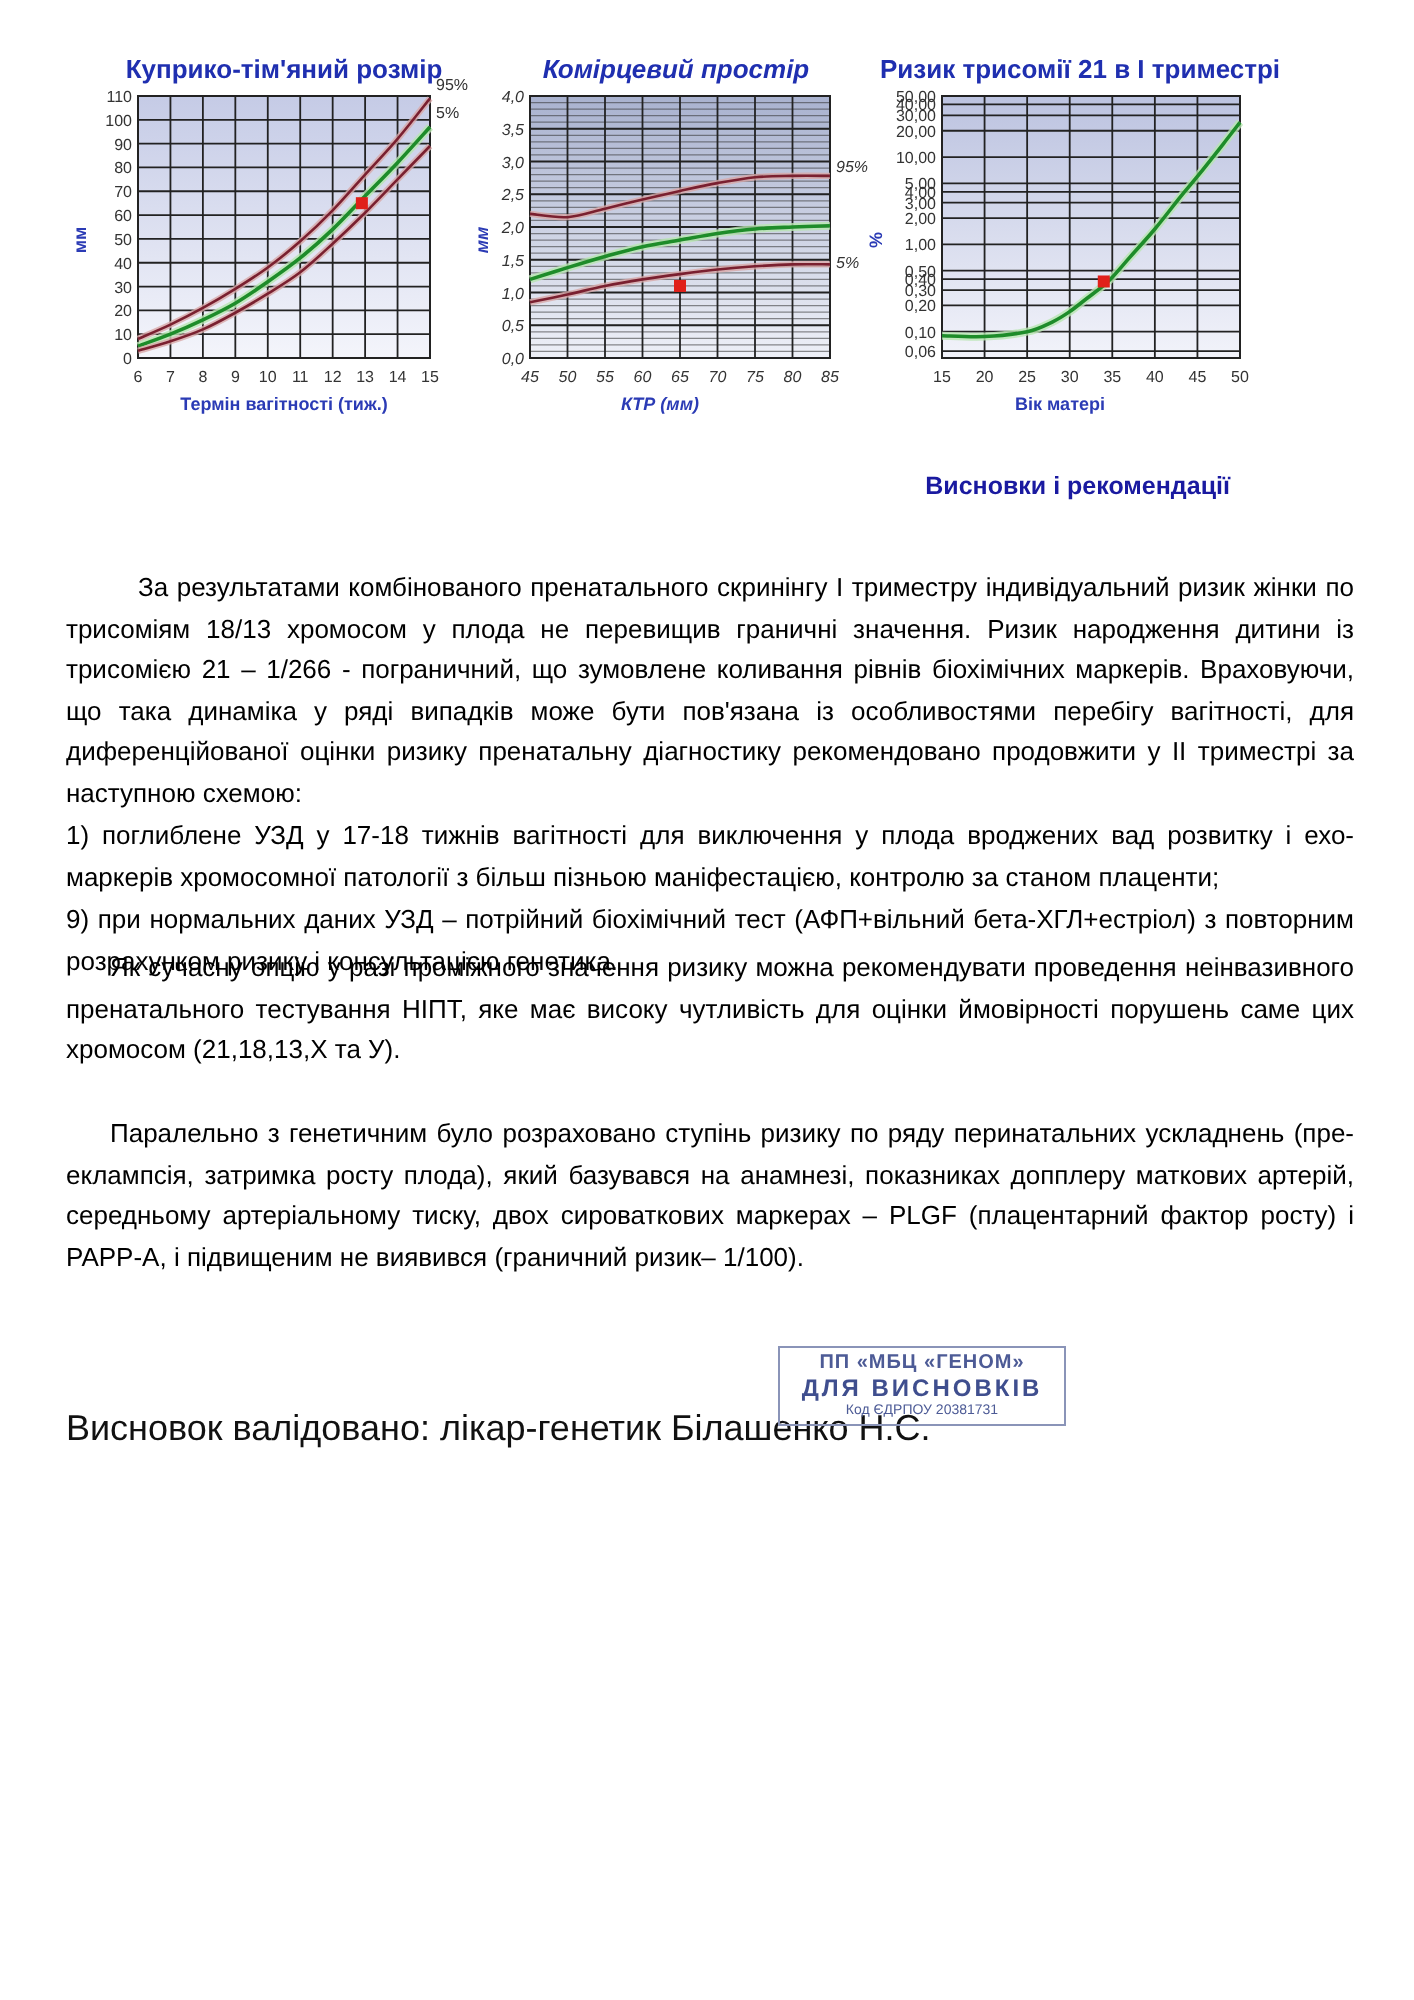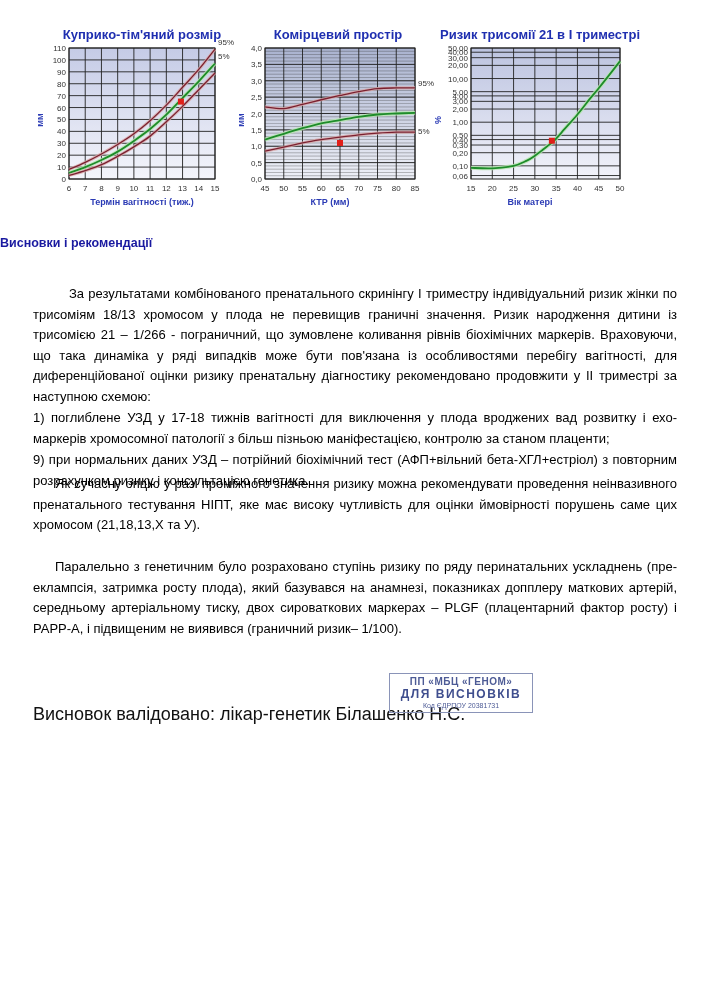--- a/index.html
+++ b/index.html
@@ -4,21 +4,21 @@
 <style>
   html, body { margin: 0; padding: 0; background: #ffffff; }
   body { width: 707px; height: 1000px; position: relative; overflow: hidden;
          font-family: "Liberation Sans", sans-serif; color: #111; }
   .chart { position: absolute; top: 25px; }
   .chart svg { display: block; }
   .chart-title { font-family: "Liberation Sans", sans-serif; font-weight: bold; fill: #1f2fb0; font-size: 13px; }
   .axis-label { font-family: "Liberation Sans", sans-serif; font-weight: bold; fill: #2b3bb5; font-size: 9px; }
   .tick { font-family: "Liberation Sans", sans-serif; fill: #333; font-size: 8px; }
   .pct { font-family: "Liberation Sans", sans-serif; fill: #333; font-size: 8px; }
-  #section-title { position: absolute; top: 236px; left: 0; width: 615px; text-align: left;
+  #section-title { position: absolute; top: 236px; left: 0; width: 615px; text-align: right;
          font-weight: bold; color: #1a1aa0; font-size: 12.5px; }
   .para { position: absolute; left: 33px; width: 644px; font-size: 13px; line-height: 20.6px;
          text-align: justify; color: #000000; margin: 0; }
   .indent { text-indent: 36px; }
   .indent2 { text-indent: 22px; }
   #p1 { top: 284px; }
   #p2 { top: 408px; }
   #p3 { top: 450px; }
   #p4 { top: 474px; }
   #p5 { top: 557px; }
@@ -96,21 +96,21 @@
         <path d="M39,150.42727272727274 C41.7037037037037,149.63333333333333 49.81481481481482,147.45 55.22222222222222,145.66363636363636 C60.629629629629626,143.87727272727273 66.03703703703704,142.0909090909091 71.44444444444444,139.70909090909092 C76.85185185185185,137.32727272727274 82.25925925925925,134.35 87.66666666666666,131.37272727272727 C93.07407407407406,128.39545454545456 98.48148148148148,125.21969696969697 103.88888888888889,121.84545454545454 C109.29629629629629,118.47121212121212 114.70370370370371,115.29545454545455 120.11111111111111,111.12727272727273 C125.51851851851852,106.9590909090909 130.92592592592592,101.79848484848486 136.33333333333331,96.83636363636364 C141.7407407407407,91.87424242424242 147.14814814814812,86.71363636363637 152.55555555555554,81.35454545454546 C157.96296296296296,75.99545454545455 163.37037037037035,70.23939393939395 168.77777777777777,64.68181818181819 C174.1851851851852,59.12424242424243 182.2962962962963,50.787878787878796 185,48.009090909090915" fill="none" stroke="#d8a8a8" stroke-width="3.2" opacity="0.8"></path>
         <path d="M39,150.42727272727274 C41.7037037037037,149.63333333333333 49.81481481481482,147.45 55.22222222222222,145.66363636363636 C60.629629629629626,143.87727272727273 66.03703703703704,142.0909090909091 71.44444444444444,139.70909090909092 C76.85185185185185,137.32727272727274 82.25925925925925,134.35 87.66666666666666,131.37272727272727 C93.07407407407406,128.39545454545456 98.48148148148148,125.21969696969697 103.88888888888889,121.84545454545454 C109.29629629629629,118.47121212121212 114.70370370370371,115.29545454545455 120.11111111111111,111.12727272727273 C125.51851851851852,106.9590909090909 130.92592592592592,101.79848484848486 136.33333333333331,96.83636363636364 C141.7407407407407,91.87424242424242 147.14814814814812,86.71363636363637 152.55555555555554,81.35454545454546 C157.96296296296296,75.99545454545455 163.37037037037035,70.23939393939395 168.77777777777777,64.68181818181819 C174.1851851851852,59.12424242424243 182.2962962962963,50.787878787878796 185,48.009090909090915" fill="none" stroke="#7a2030" stroke-width="1.3"></path>
         <text x="188" y="34.009090909090915" class="pct">5%</text>
         <rect x="147.93333333333334" y="73.5909090909091" width="6" height="6" fill="#e0201a"></rect>
       </g>
     <text class="axis-label" x="112" y="180" text-anchor="middle">Термін вагітності (тиж.)</text>
     <text class="axis-label" x="13" y="95" text-anchor="middle" transform="rotate(-90 13 95)">мм</text>
   </svg>
 </div>
 
-<div class="chart" id="chart-nt" style="left:230px;">
+<div class="chart" id="chart-nt" style="left:230px;font-style:italic;">
   <svg width="210" height="190">
     <text class="chart-title" x="108" y="14" text-anchor="middle">Комірцевий простір</text>
     <g class="plot">
         <defs>
           <linearGradient id="chart-ntsvg-grad" x1="0" y1="0" x2="0" y2="1">
             <stop offset="0%" stop-color="#a9b2cf"></stop>
             <stop offset="100%" stop-color="#eef0f7"></stop>
           </linearGradient>
         </defs>
         <rect x="35" y="23" width="150" height="131" fill="url(#chart-ntsvg-grad)"></rect>

